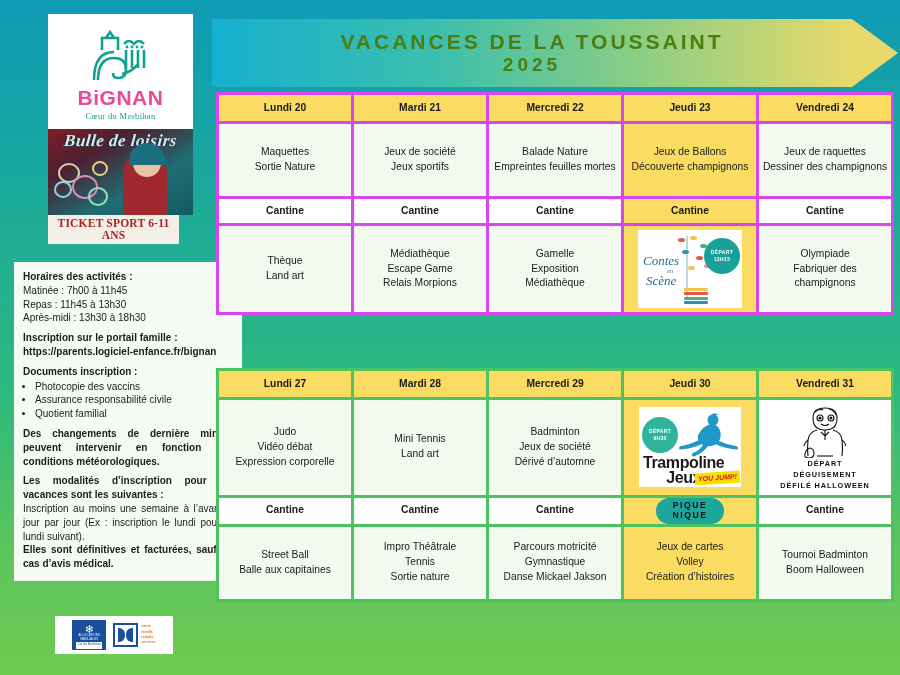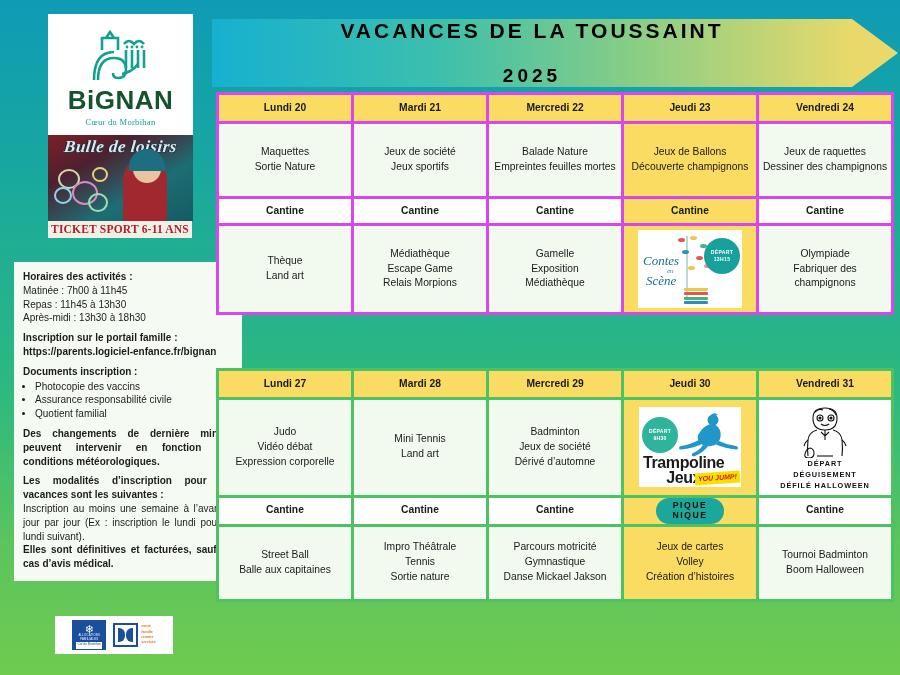--- a/index.html
+++ b/index.html
@@ -20,21 +20,21 @@
   }
 
   .logo-card {
     background: #ffffff;
     width: 145px;
     padding: 10px 6px 8px 6px;
     text-align: center;
   }
   .crest { width: 66px; height: 56px; margin: 4px auto 2px; display:block; }
   .town-name {
-    font-size: 26px; font-weight: bold; color: #14532d;
+    font-size: 21px; font-weight: bold; color: #ec4899;
     letter-spacing: 0.5px; line-height: 1.1;
   }
   .town-sub {
     font-size: 8.5px; color: #12a08f; margin-top: 2px;
     font-family: "Liberation Serif", serif; letter-spacing: .3px;
   }
 
   
   .poster {
     width: 145px; height: 86px; position: relative; overflow: hidden;
@@ -62,21 +62,21 @@
     background:#e8c4a0; border-radius:50%;
   }
   .kid-hood {
     position:absolute; right:28px; top:14px; width:36px; height:22px;
     background:#1b6f80; border-radius:18px 18px 0 0;
   }
   .poster-strip {
     background:#f2efe6; text-align:center;
     font-family:"Liberation Serif", serif; font-weight:bold;
     color:#b01f24; font-size:11.5px; letter-spacing:.2px;
-    padding:2px 0 3px; width:144px;
+    padding:2px 0 3px; width:131px;
   }
 
   
   .info-panel {
     position: absolute; left: 14px; top: 262px;
     width: 228px;
     background: #f5fbf2;
     padding: 8px 9px 10px 9px;
     font-size: 10px; color: #1c1c1c; line-height: 1.38;
   }
@@ -129,22 +129,22 @@
     background: linear-gradient(to right, #16b0d0 0%, #3cbfad 35%, #86cd86 65%, #e8d96a 100%);
   }
   .banner-arrow {
     position:absolute; left:640px; top:0; width:0; height:0;
     border-top: 34px solid transparent;
     border-bottom: 34px solid transparent;
     border-left: 46px solid #e8d96a;
   }
   .banner-text {
     position:absolute; left:0; top:0; width:640px; height:68px;
-    display:flex; flex-direction:column; align-items:center; justify-content:space-between;
-    color:#000000; font-weight:bold; letter-spacing:3px;
+    display:flex; flex-direction:column; align-items:center; justify-content:center;
+    color:#4d7c0f; font-weight:bold; letter-spacing:3px;
   }
   .banner-l1 { font-size:21px; }
   .banner-l2 { font-size:19px; letter-spacing:4px; }
 
   
   .tbl {
     position:absolute; left:216px; width:678px;
     border-collapse: separate; border-spacing: 3px;
   }
   .tbl.week1 { top: 92px; background: #d946ef; }

